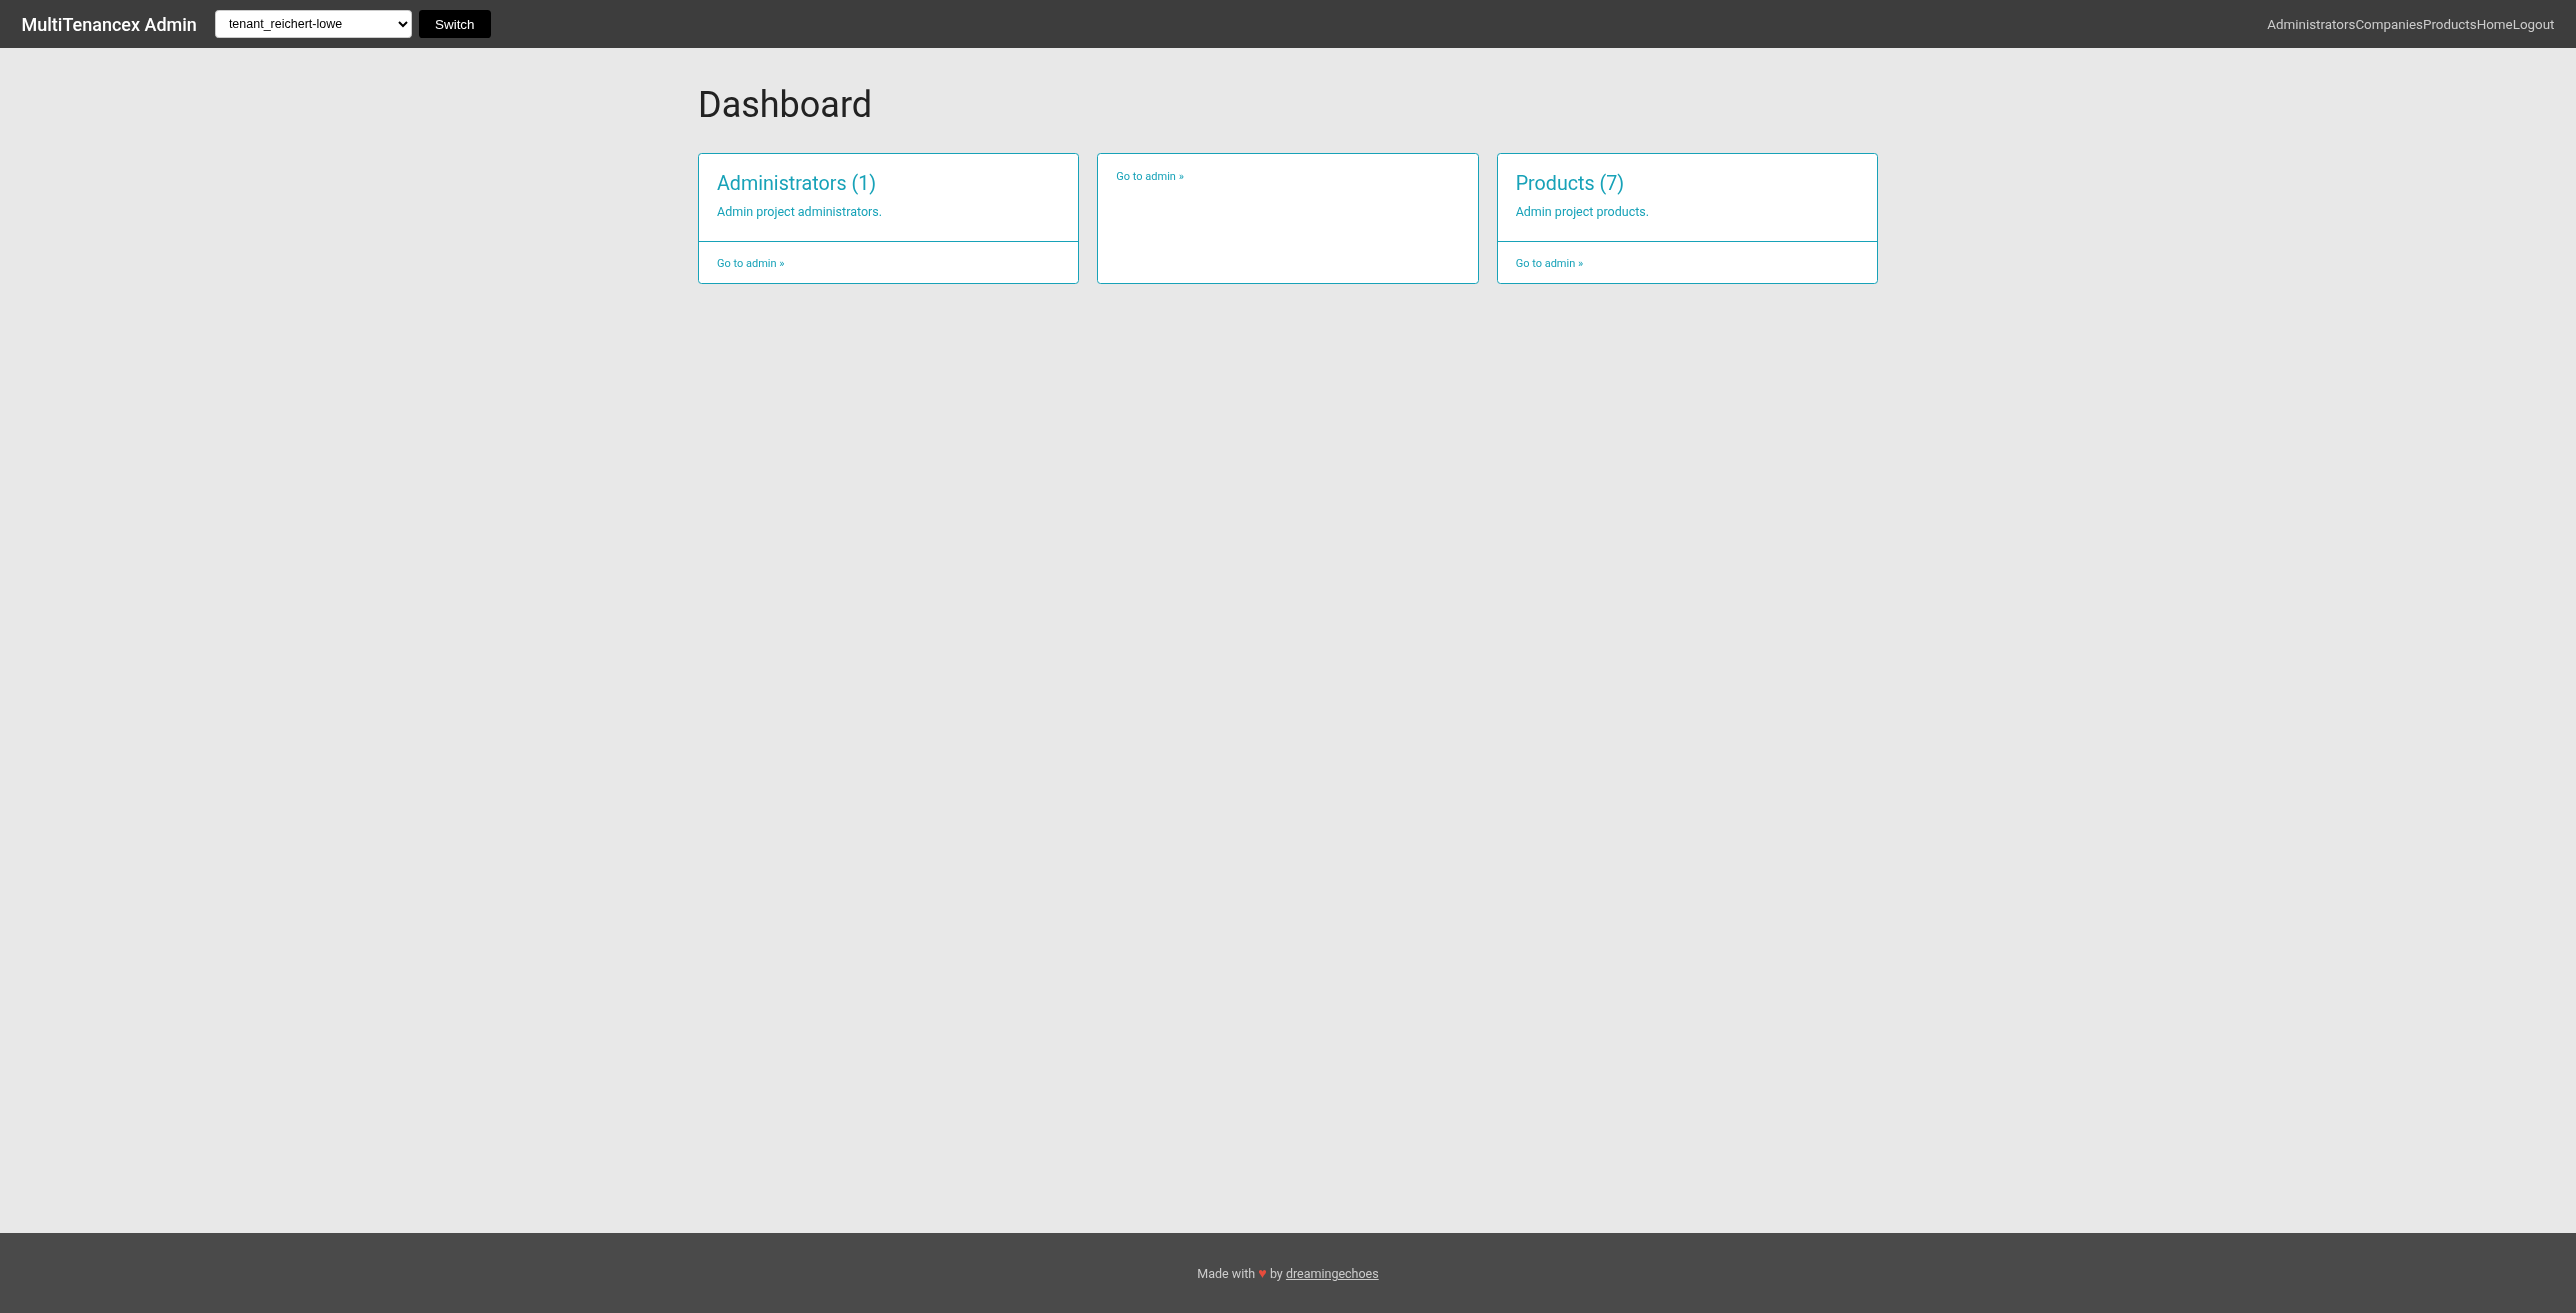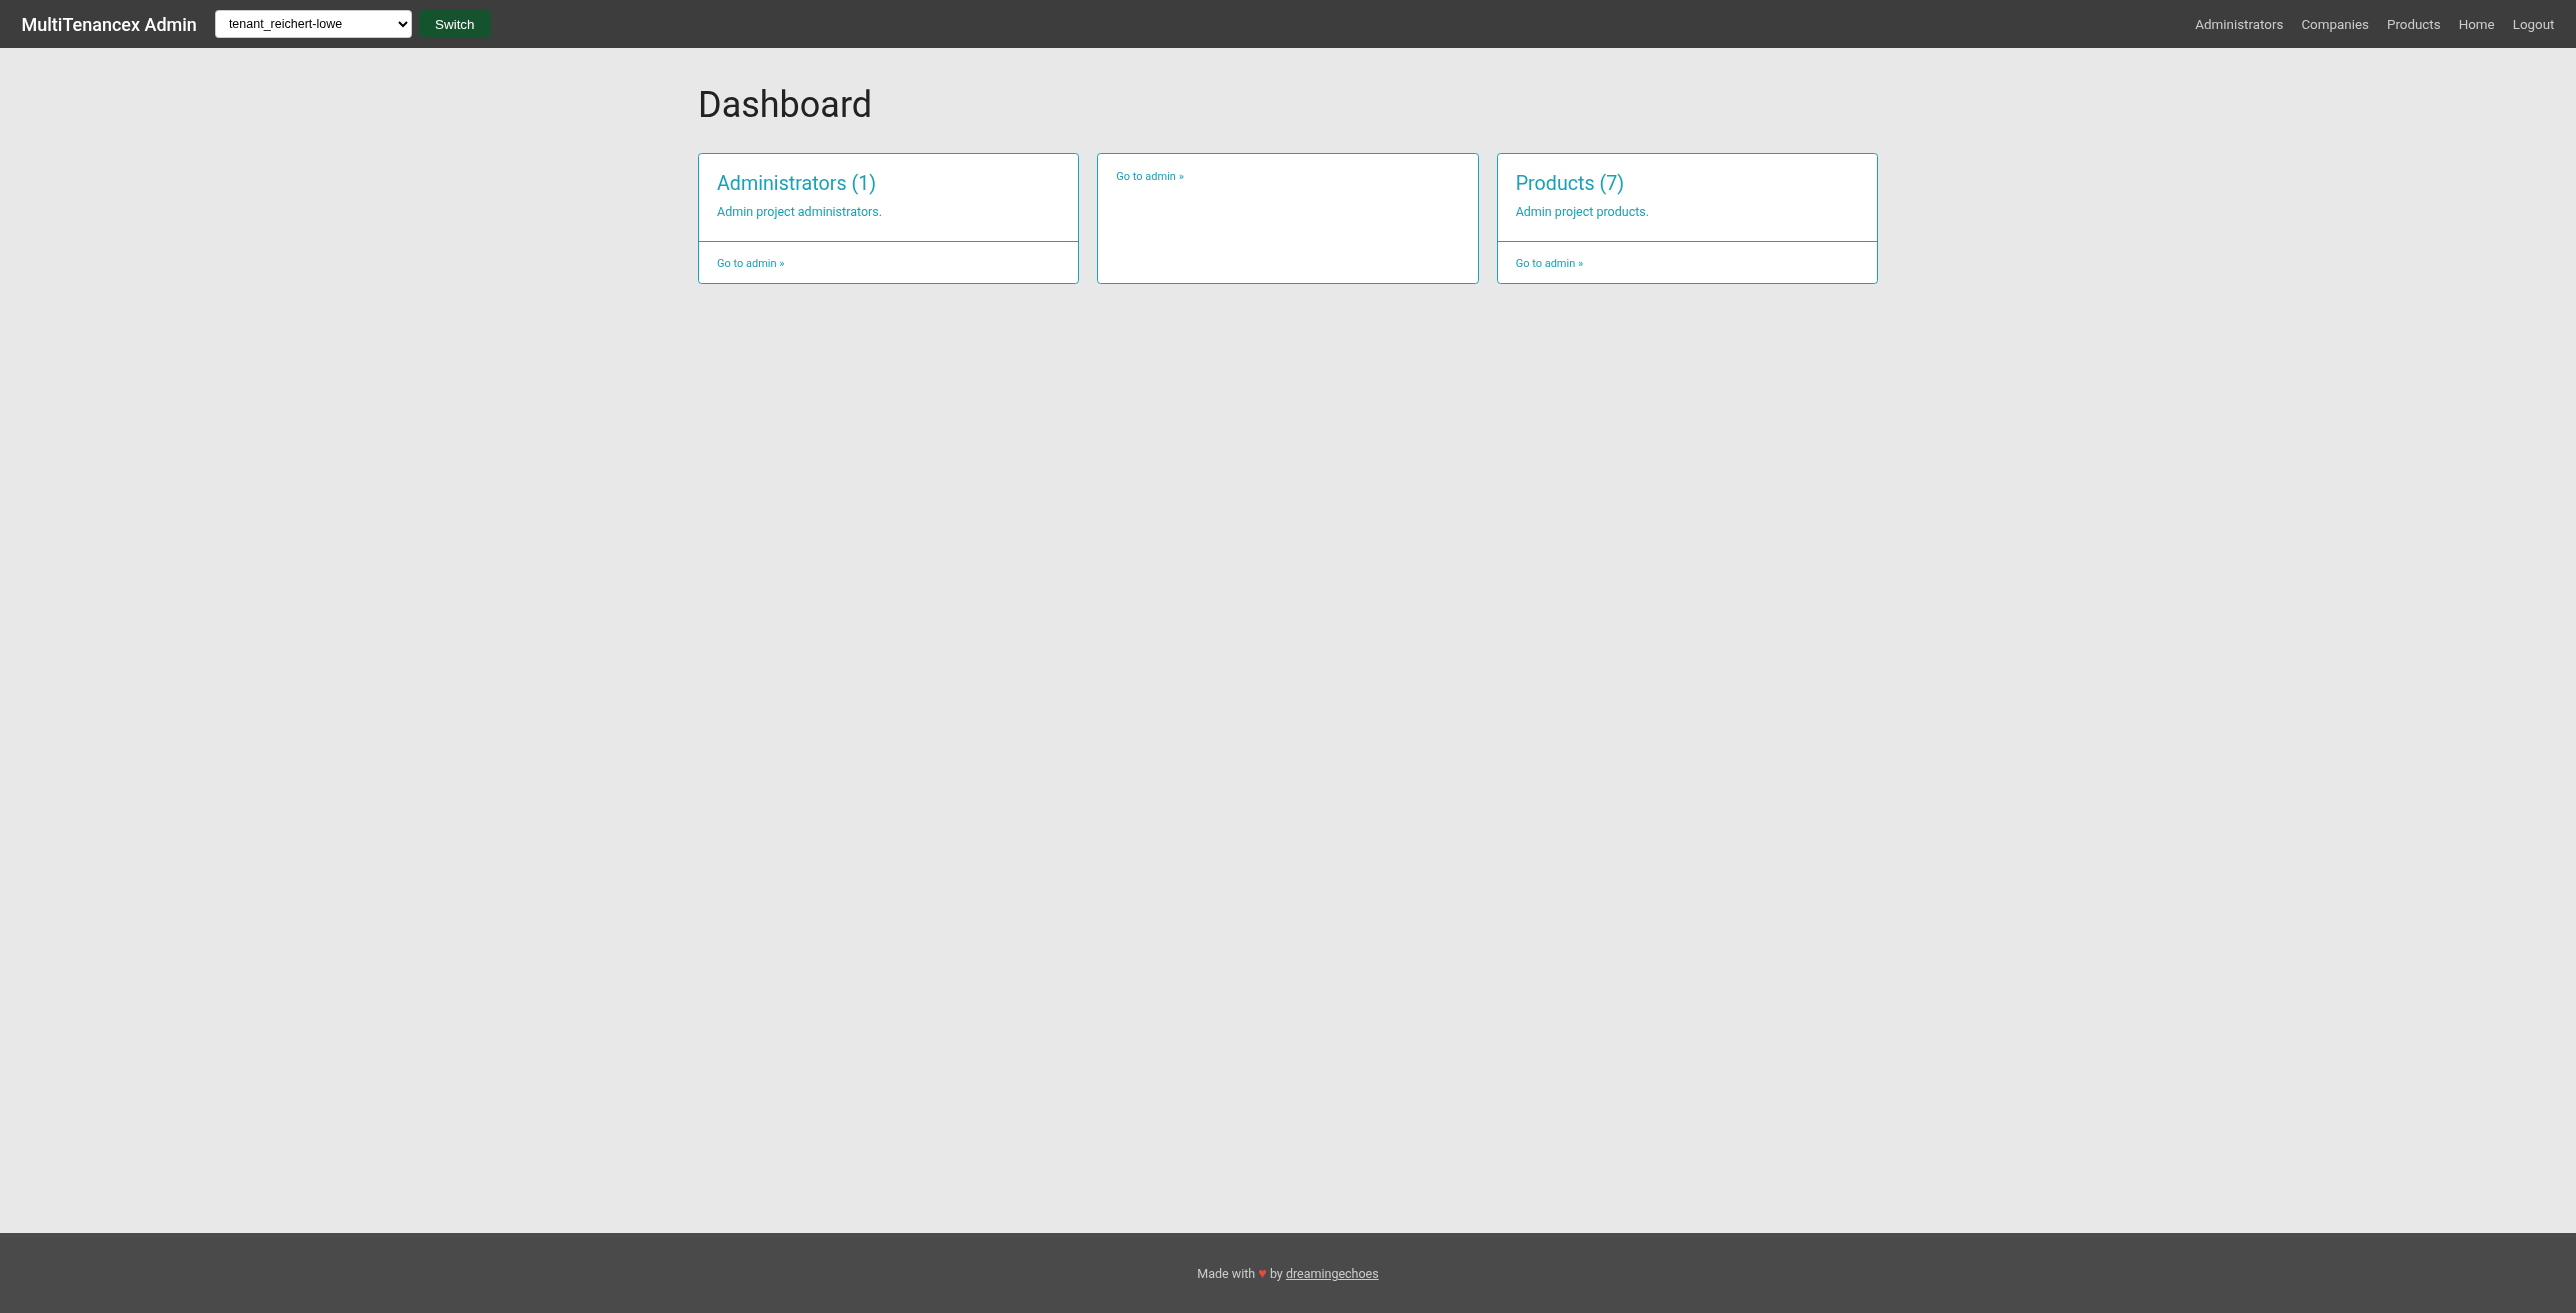--- a/index.html
+++ b/index.html
@@ -46,35 +46,34 @@
       border: 0.9px solid #ccc;
       border-radius: 3.6px;
       background: #fff;
       font-size: 12.5px;
       appearance: auto;
       min-width: 197px;
       cursor: pointer;
     }
 
     .switch-btn {
-      background-color: #14532d;
+      background-color: #000000;
       color: #fff;
       border: none;
       padding: 6.3px 16px;
       border-radius: 3.6px;
       font-size: 13.4px;
       cursor: pointer;
       font-weight: 500;
       text-align: center;
     }
 
     .nav-links {
       display: flex;
       align-items: center;
-      gap: 18px;
       margin-left: auto;
       text-align: right;
     }
 
     .nav-link {
       color: #cccccc;
       text-decoration: none;
       font-size: 13.4px;
       cursor: pointer;
     }

